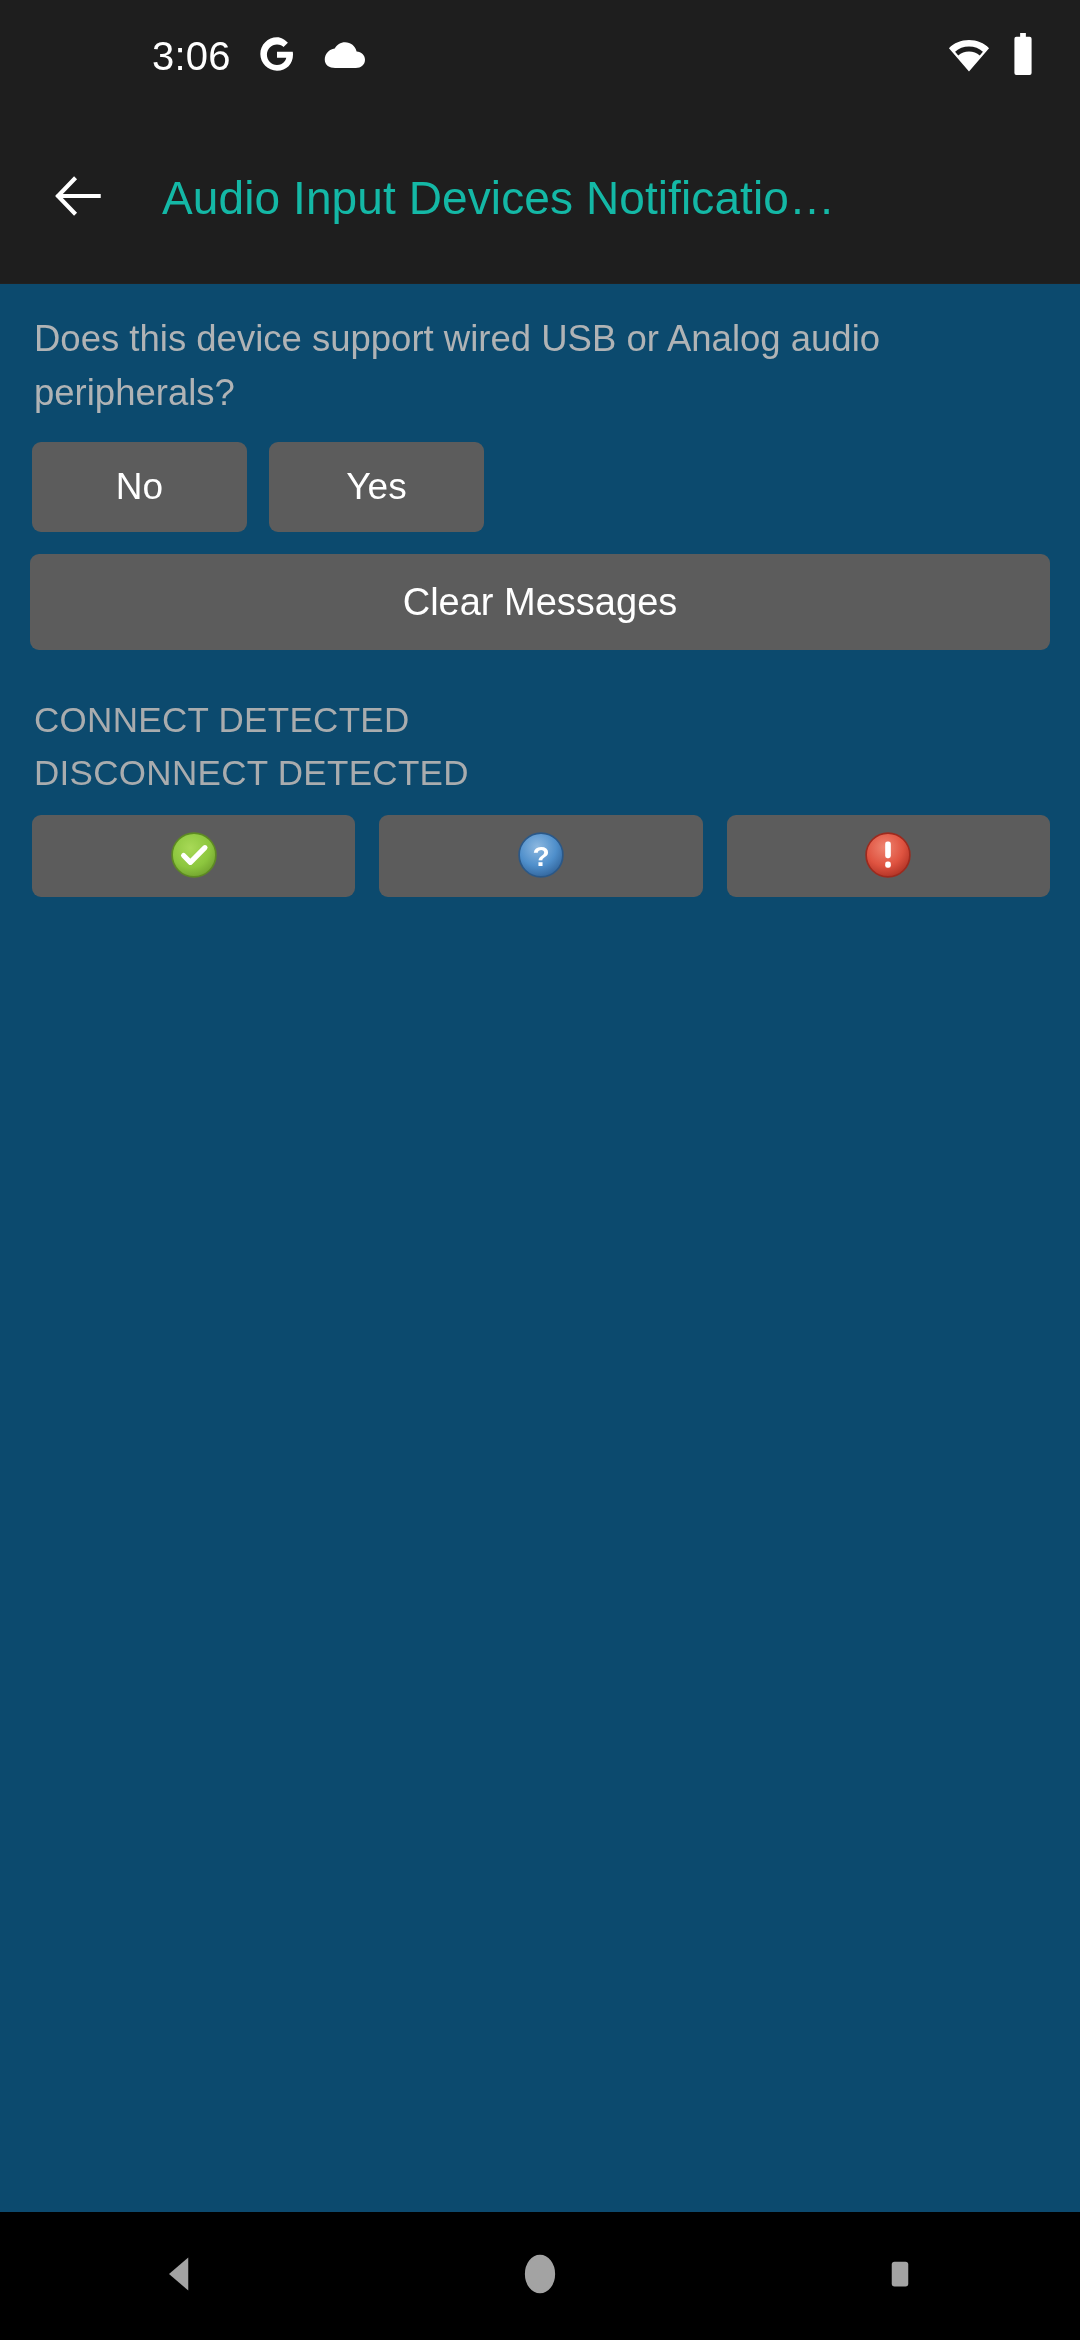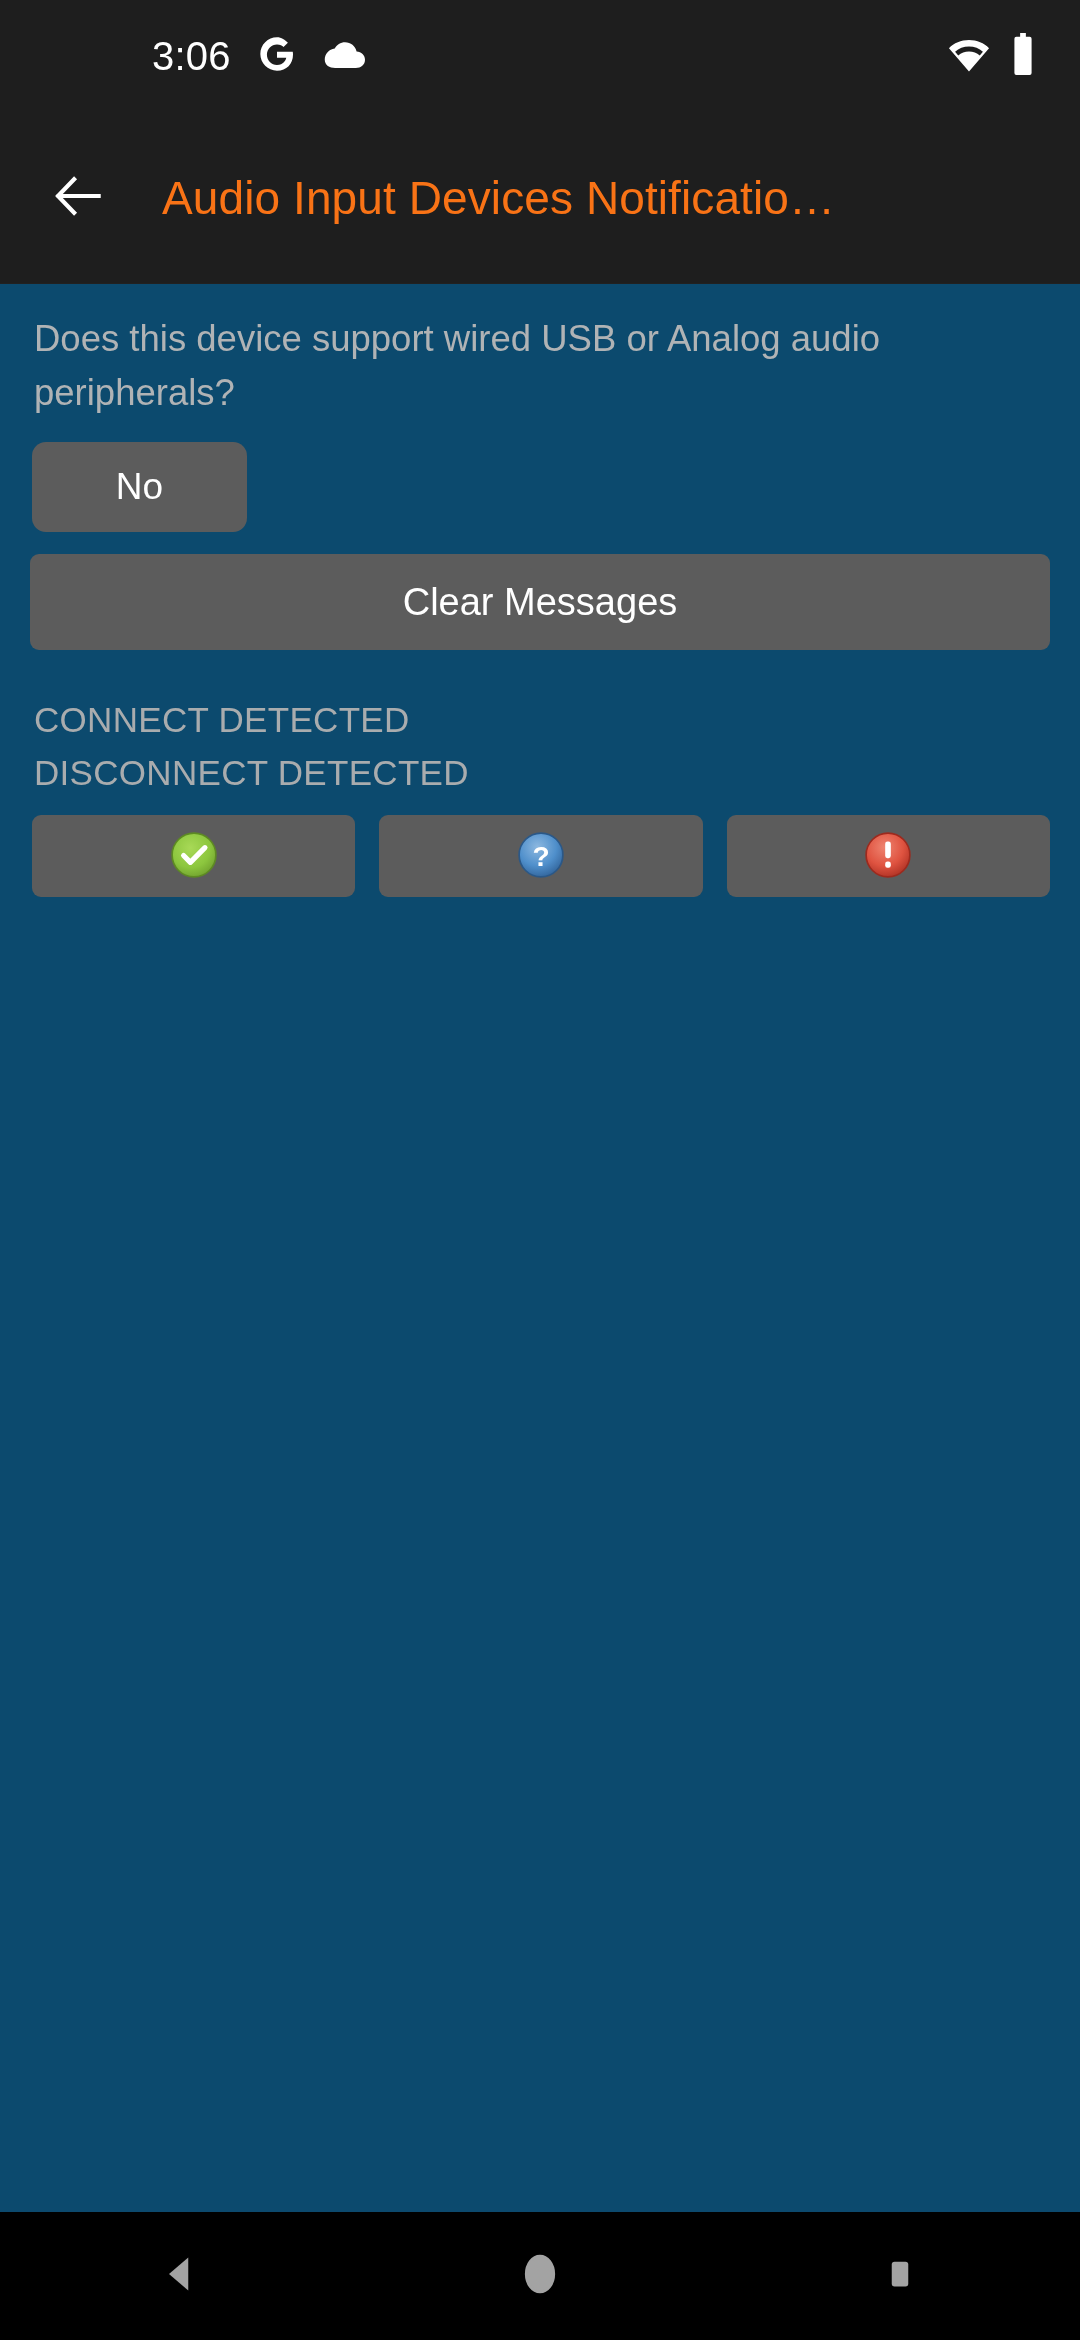--- a/index.html
+++ b/index.html
@@ -48,21 +48,21 @@
     flex:0 0 auto;
     border-bottom:1px solid #212121;
   }
   .back-btn{
     width:96px; height:96px;
     margin-left:30px;
     display:flex; align-items:center; justify-content:center;
     cursor:pointer;
   }
   .app-title{
-    color:#f97316;
+    color:#14b8a6;
     font-size:46px;
     margin-left:36px;
     white-space:nowrap;
     overflow:hidden;
     letter-spacing:0.1px;
   }
 
   
   .content{
     flex:1 1 auto;
@@ -82,21 +82,21 @@
   .btn-row{
     display:flex;
     gap:22px;
     margin-top:22px;
     padding-left:2px;
   }
   .btn{
     background:#5c5c5c;
     color:#ffffff;
     border:none;
-    border-radius:14px;
+    border-radius:9px;
     font-size:37px;
     font-family:"Liberation Sans", sans-serif;
     height:90px;
     min-width:215px;
     padding:0 24px;
     cursor:pointer;
     display:flex; align-items:center; justify-content:center;
   }
   .btn-wide{
     width:100%;
@@ -192,20 +192,21 @@
     </div>
     <div class="app-title">Audio Input Devices Notificatio…</div>
   </div>
 
   <div class="content">
 
     <div class="para first">Does this device support wired USB or Analog audio peripherals?</div>
 
     <div class="btn-row">
       <button class="btn">No</button>
+      <button class="btn">Yes</button>
     </div>
 
 
     <button class="btn-wide">Clear Messages</button>
 
     <div class="status-lines">
       <div class="status-line">CONNECT DETECTED</div>
       <div class="status-line">DISCONNECT DETECTED</div>
     </div>
 

